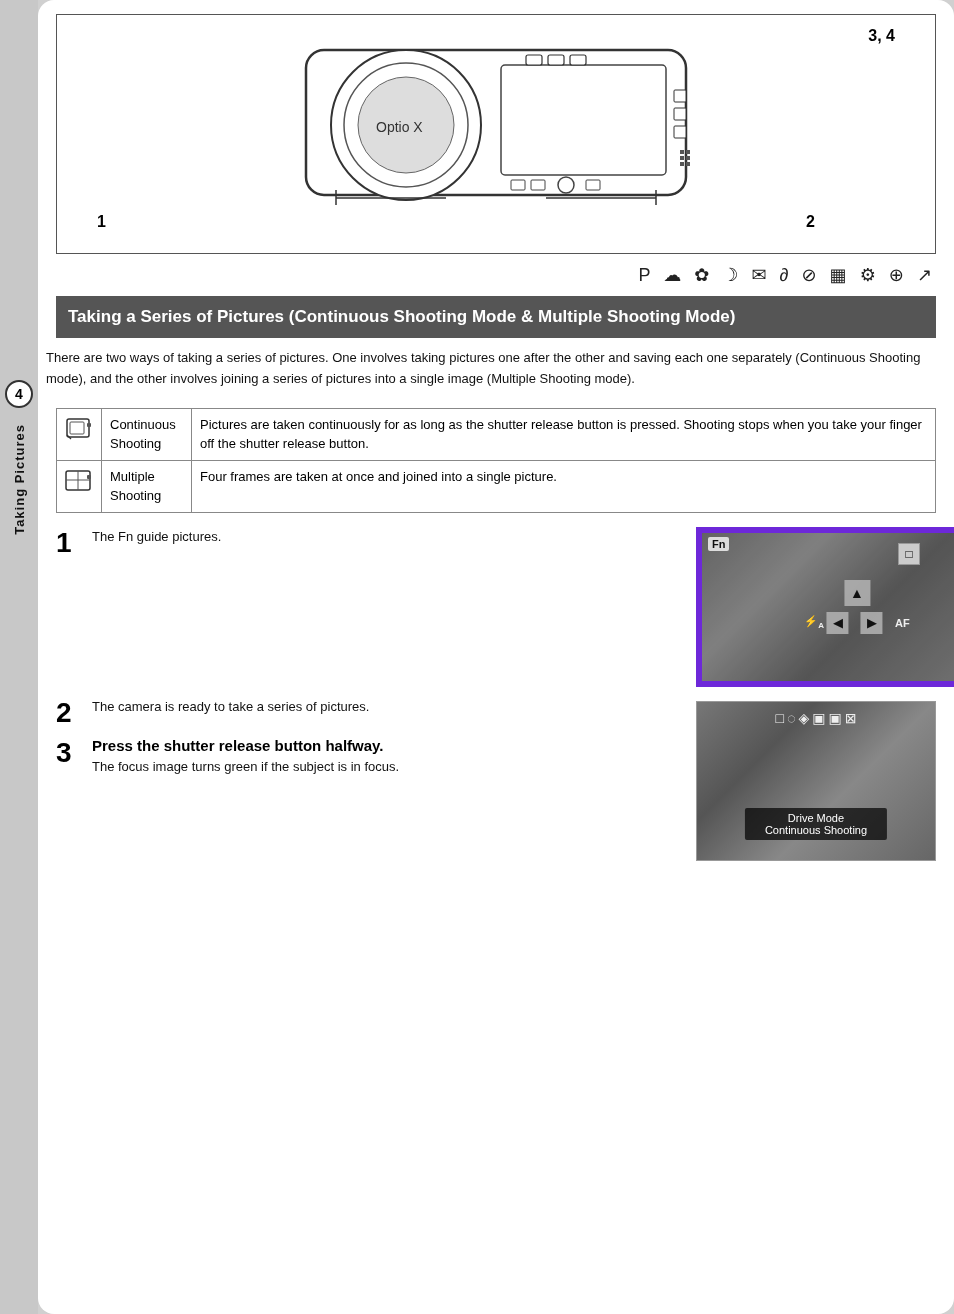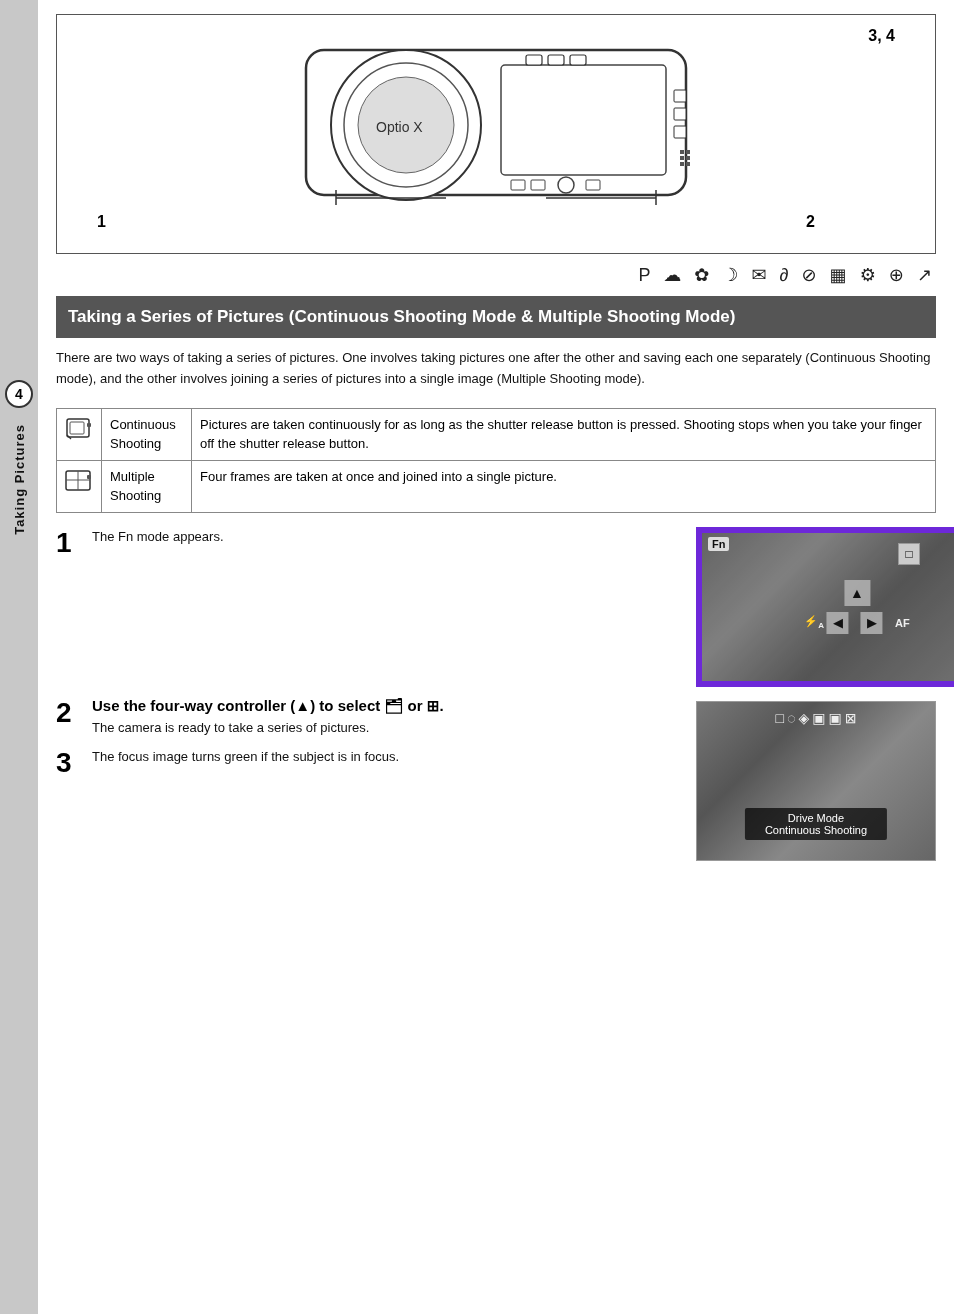--- a/index.html
+++ b/index.html
@@ -47,20 +47,21 @@
       margin-top: 8px;
     }
 
     
     .main {
       flex: 1;
       background: white;
       padding: 0;
       display: flex;
       flex-direction: column;
+      border-radius: 16px;
     }
 
     
     .camera-diagram {
       border: 1.5px solid #555;
       margin: 14px 18px 6px 18px;
       padding: 10px 16px 6px 16px;
       position: relative;
       background: white;
       height: 240px;
@@ -116,21 +117,21 @@
       color: white;
       padding: 10px 12px;
       font-size: 17px;
       font-weight: bold;
       margin: 6px 18px 10px 18px;
       line-height: 1.3;
     }
 
     
     .body-text {
-      padding: 0 18px;
+      padding: 0 8px;
       font-size: 13px;
       line-height: 1.6;
       color: #111;
       margin-bottom: 10px;
     }
 
     
     .shooting-table {
       border-collapse: collapse;
       margin: 8px 18px 14px 18px;
@@ -399,21 +400,21 @@
       <td>Four frames are taken at once and joined into a single picture.</td>
     </tr>
   </tbody>
     </table>
 
   <div class="step-with-image">
     <div class="step-left">
       <div class="step-inline">
         <div class="step-number">1</div>
         <div class="step-content">
-          <div class="step-desc">The Fn mode appears.</div>
+          <div class="step-desc">The Fn guide pictures.</div>
         </div>
       </div>
     </div>
     <div class="step-right">
       <div class="preview-image">
         <div class="leaf-bg"></div>
         <div class="fn-overlay"></div>
         <div class="fn-label">Fn</div>
 
         <div style="position:absolute; top:10px; right:50px; background:#ccc; width:22px; height:22px; display:flex; align-items:center; justify-content:center; font-size:12px; border:1px solid #999;">□</div>
@@ -432,30 +433,30 @@
       </div>
     </div>
   </div>
 
   <div class="step-row-23" style="padding: 0 18px; gap: 16px;">
     <div class="steps-23-left">
 
       <div class="step-inline">
         <div class="step-number">2</div>
         <div class="step-content">
-          <div class="step-title">
-            <strong>Use the four-way controller (▲) to select <span>🗂</span> or <span>⊞</span>.</strong>
-          </div>
           <div class="step-desc">The camera is ready to take a series of pictures.</div>
         </div>
       </div>
 
       <div class="step-inline">
         <div class="step-number">3</div>
         <div class="step-content">
+          <div class="step-title">
+            <strong>Press the shutter release button halfway.</strong>
+          </div>
           <div class="step-desc">The focus image turns green if the subject is in focus.</div>
         </div>
       </div>
     </div>
 
     <div class="steps-23-right">
 
       <div class="preview-image-2">
         <div class="leaf-bg-2"></div>
 

